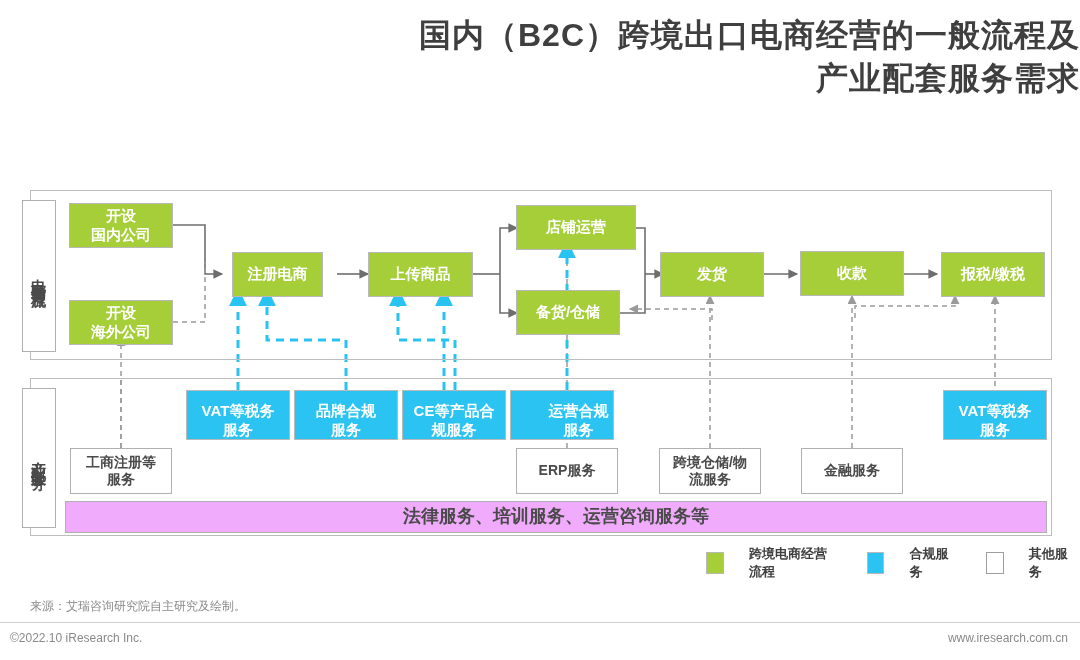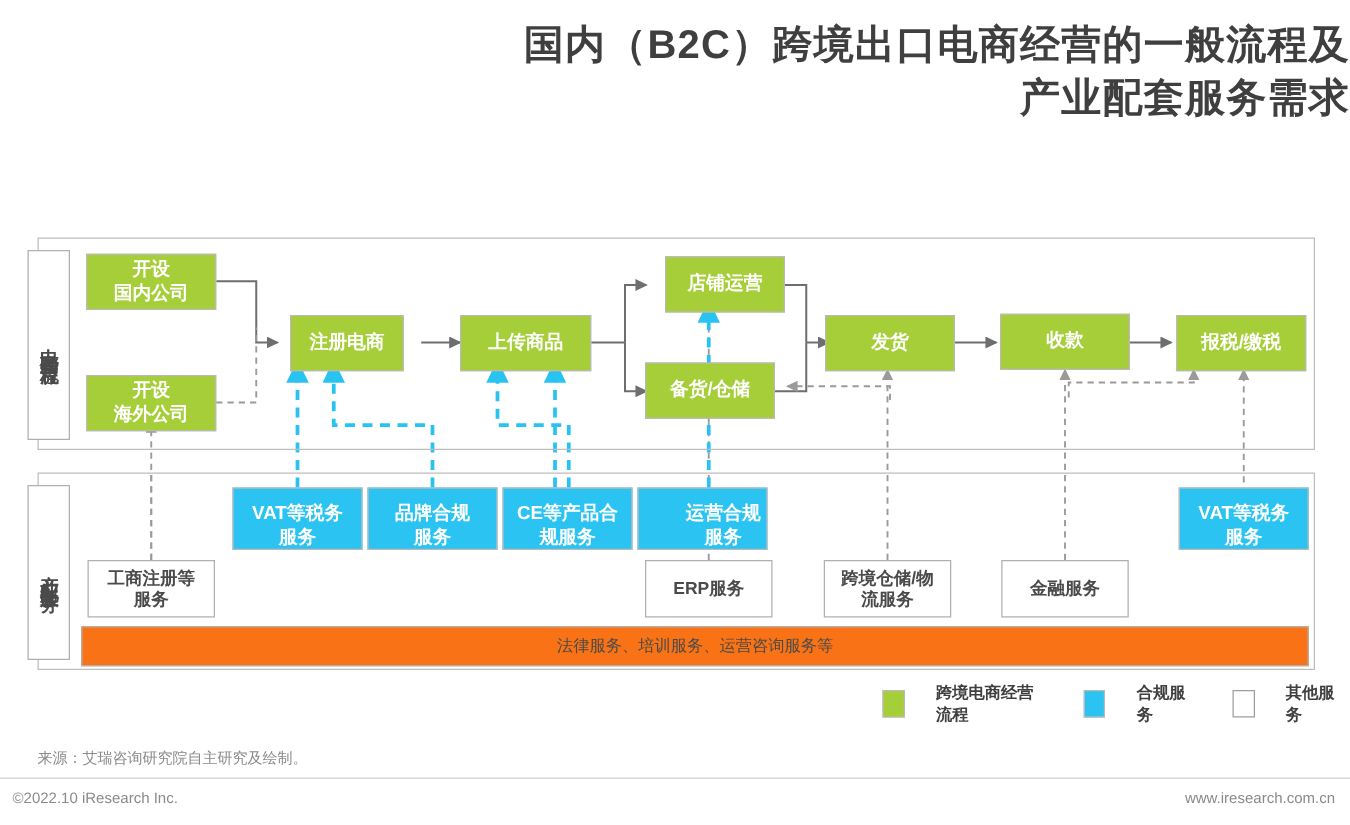--- a/index.html
+++ b/index.html
@@ -37,22 +37,22 @@
   .box.blue{
     background:#2bc3f1;border:1px solid #b9b9b9;color:#ffffff;
     font-size:15px;
     align-items:flex-end;
   }
   .box.white{
     background:#ffffff;border:1px solid #b0b0b0;color:#4a4a4a;
     font-size:14px;
   }
   .box.wide{
-    background:#f97316;border:1px solid #b0b0b0;color:#4a4a4a;
-    font-size:13px;font-weight:normal;
+    background:#f0abfc;border:1px solid #b0b0b0;color:#4a4a4a;
+    font-size:18px;font-weight:bold;
   }
 
   
   .sidelabel{
     position:absolute;box-sizing:border-box;
     background:#ffffff;border:1px solid #b0b0b0;color:#4a4a4a;
     font-size:15px;font-weight:bold;
     display:flex;align-items:center;justify-content:center;
     writing-mode:vertical-rl;text-orientation:upright;
     letter-spacing:3px;line-height:1;
@@ -187,21 +187,21 @@
     <span>
       <span>开设</span><br>
       <span>海外公司</span>
     </span>
   </div>
 
   <div class="box green" style="left:232px;top:252px;width:91px;height:45px;">注册电商</div>
 
   <div class="box green" style="left:368px;top:252px;width:105px;height:45px;">上传商品</div>
 
-  <div class="box green" style="left:516px;top:205px;width:96px;height:45px;margin-left:16px;">店铺运营</div>
+  <div class="box green" style="left:516px;top:205px;width:120px;height:45px;">店铺运营</div>
 
   <div class="box green" style="left:516px;top:290px;width:104px;height:45px;">备货/仓储</div>
 
   <div class="box green" style="left:660px;top:252px;width:104px;height:45px;">发货</div>
 
   <div class="box green" style="left:800px;top:251px;width:104px;height:45px;">收款</div>
 
   <div class="box green" style="left:941px;top:252px;width:104px;height:45px;">报税/缴税</div>
 
   <div class="box blue" style="left:186px;top:390px;width:104px;height:50px;">

